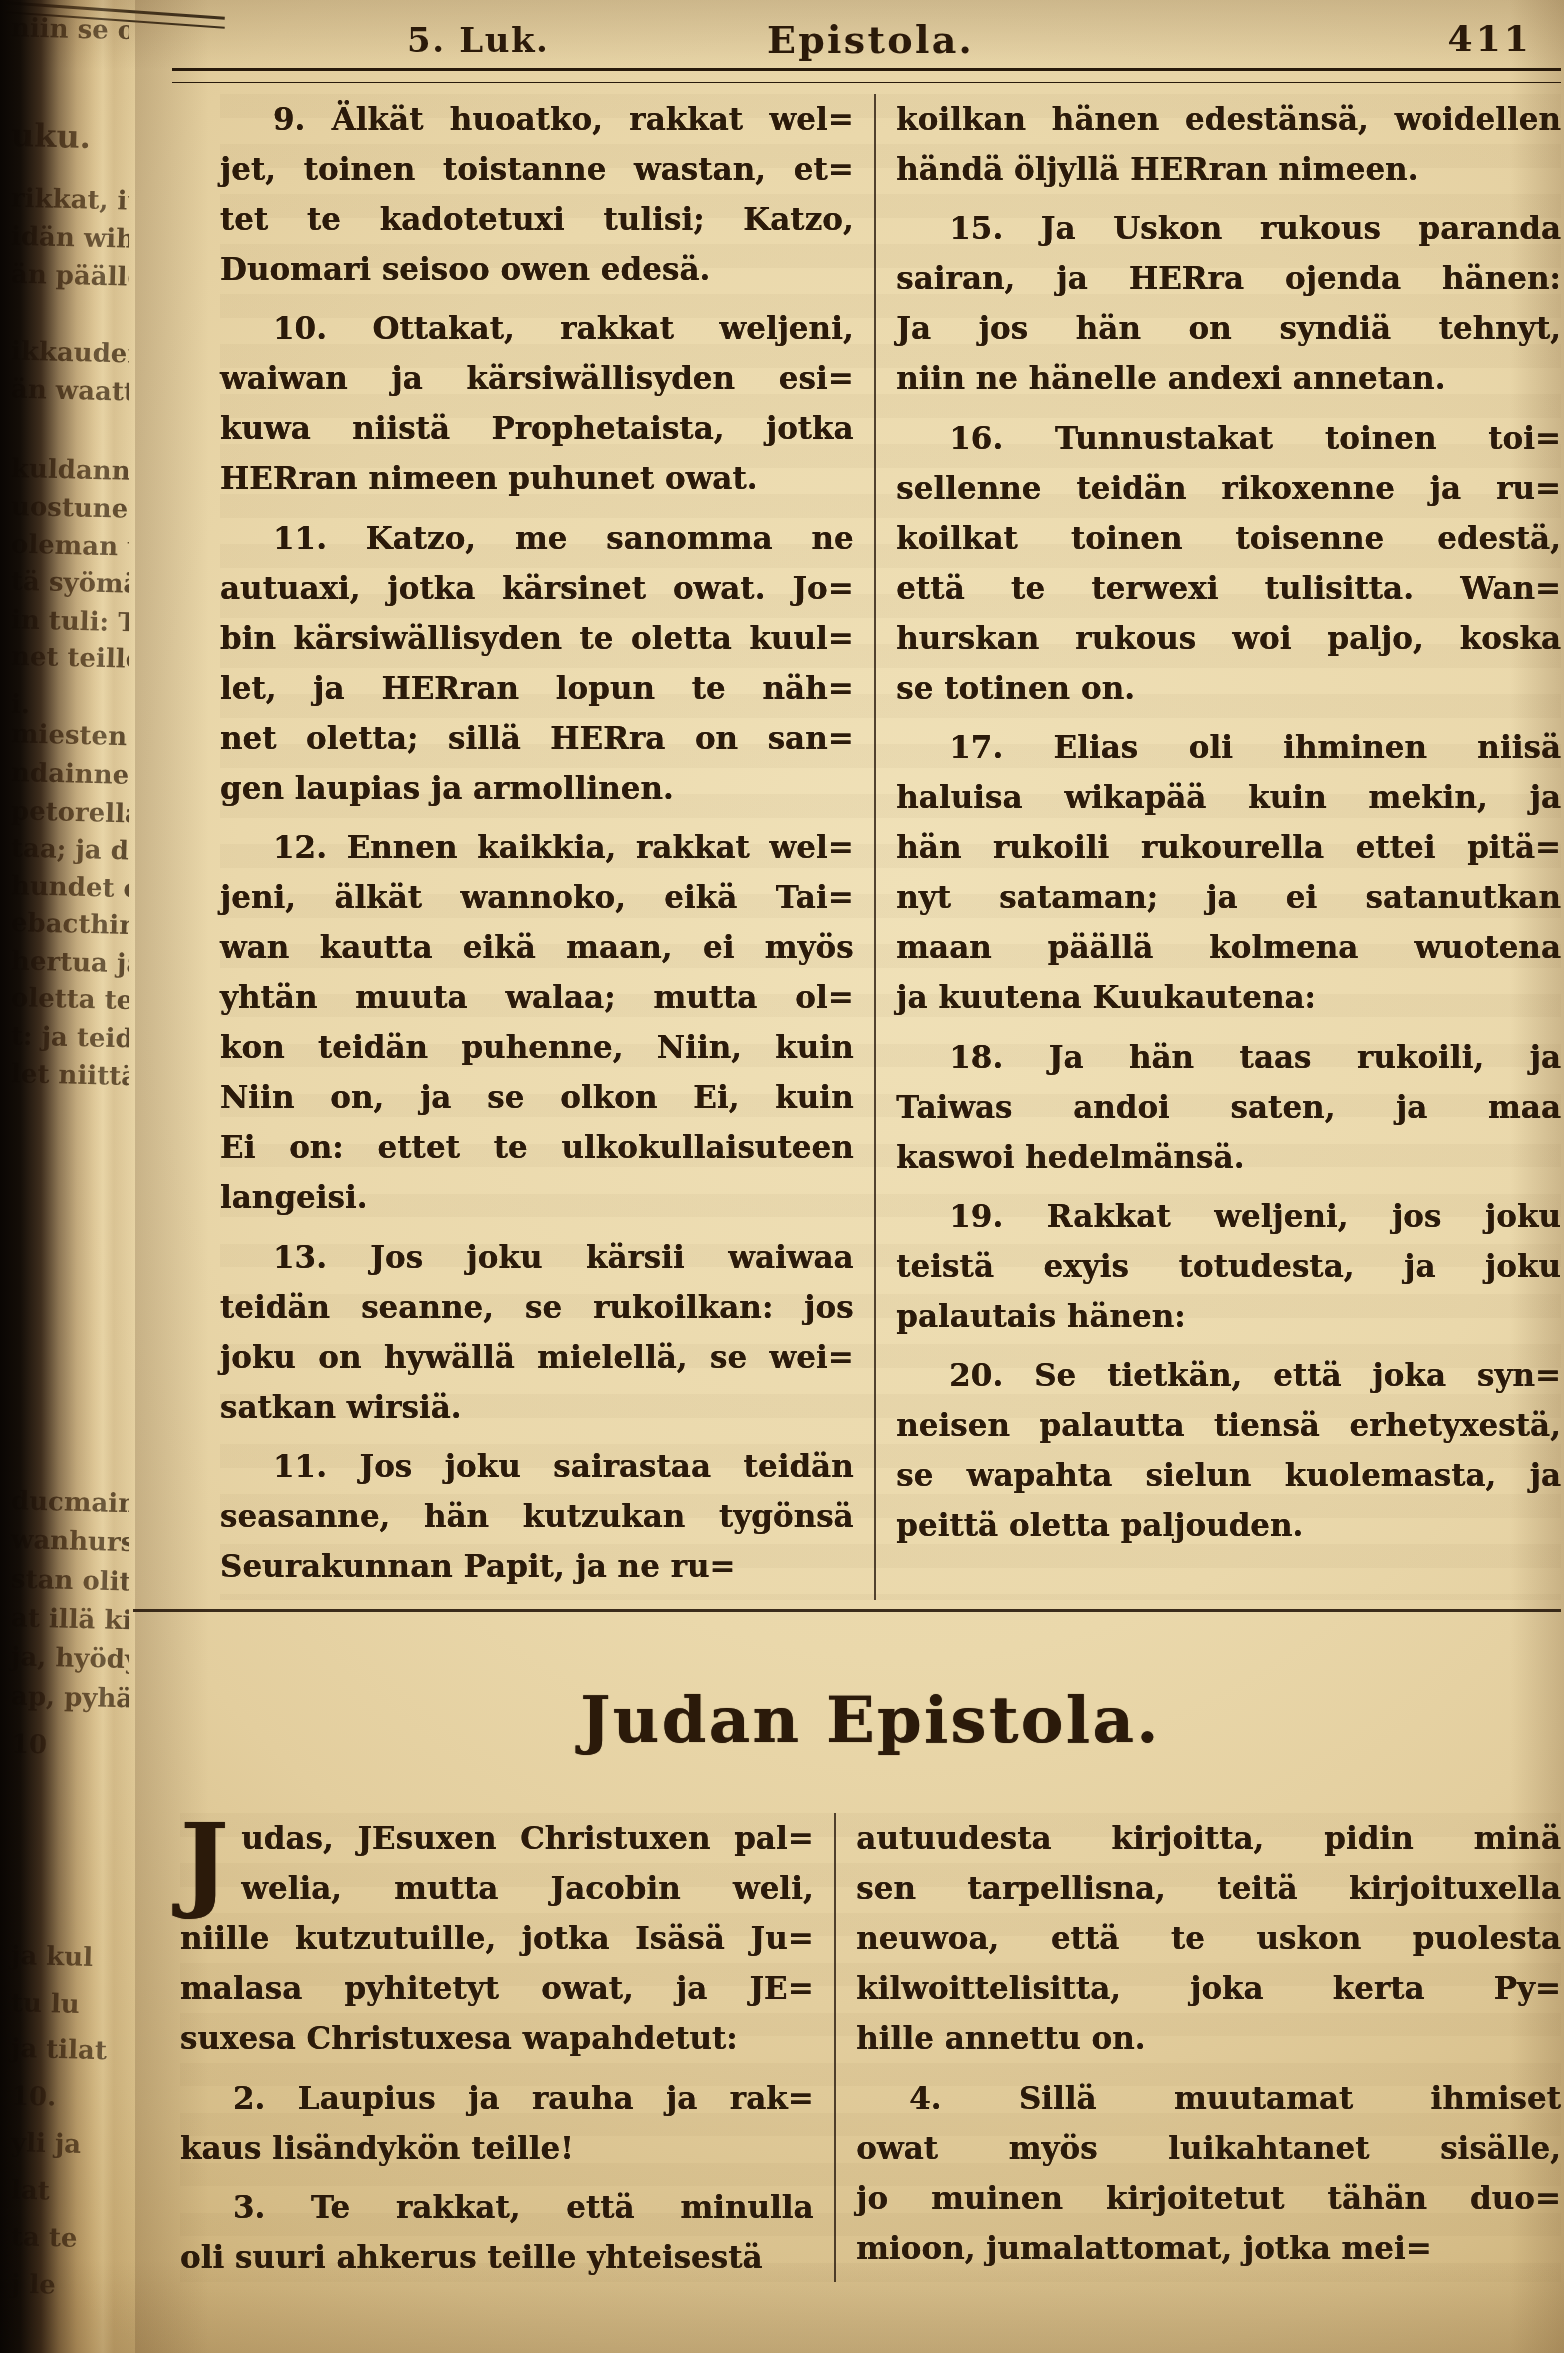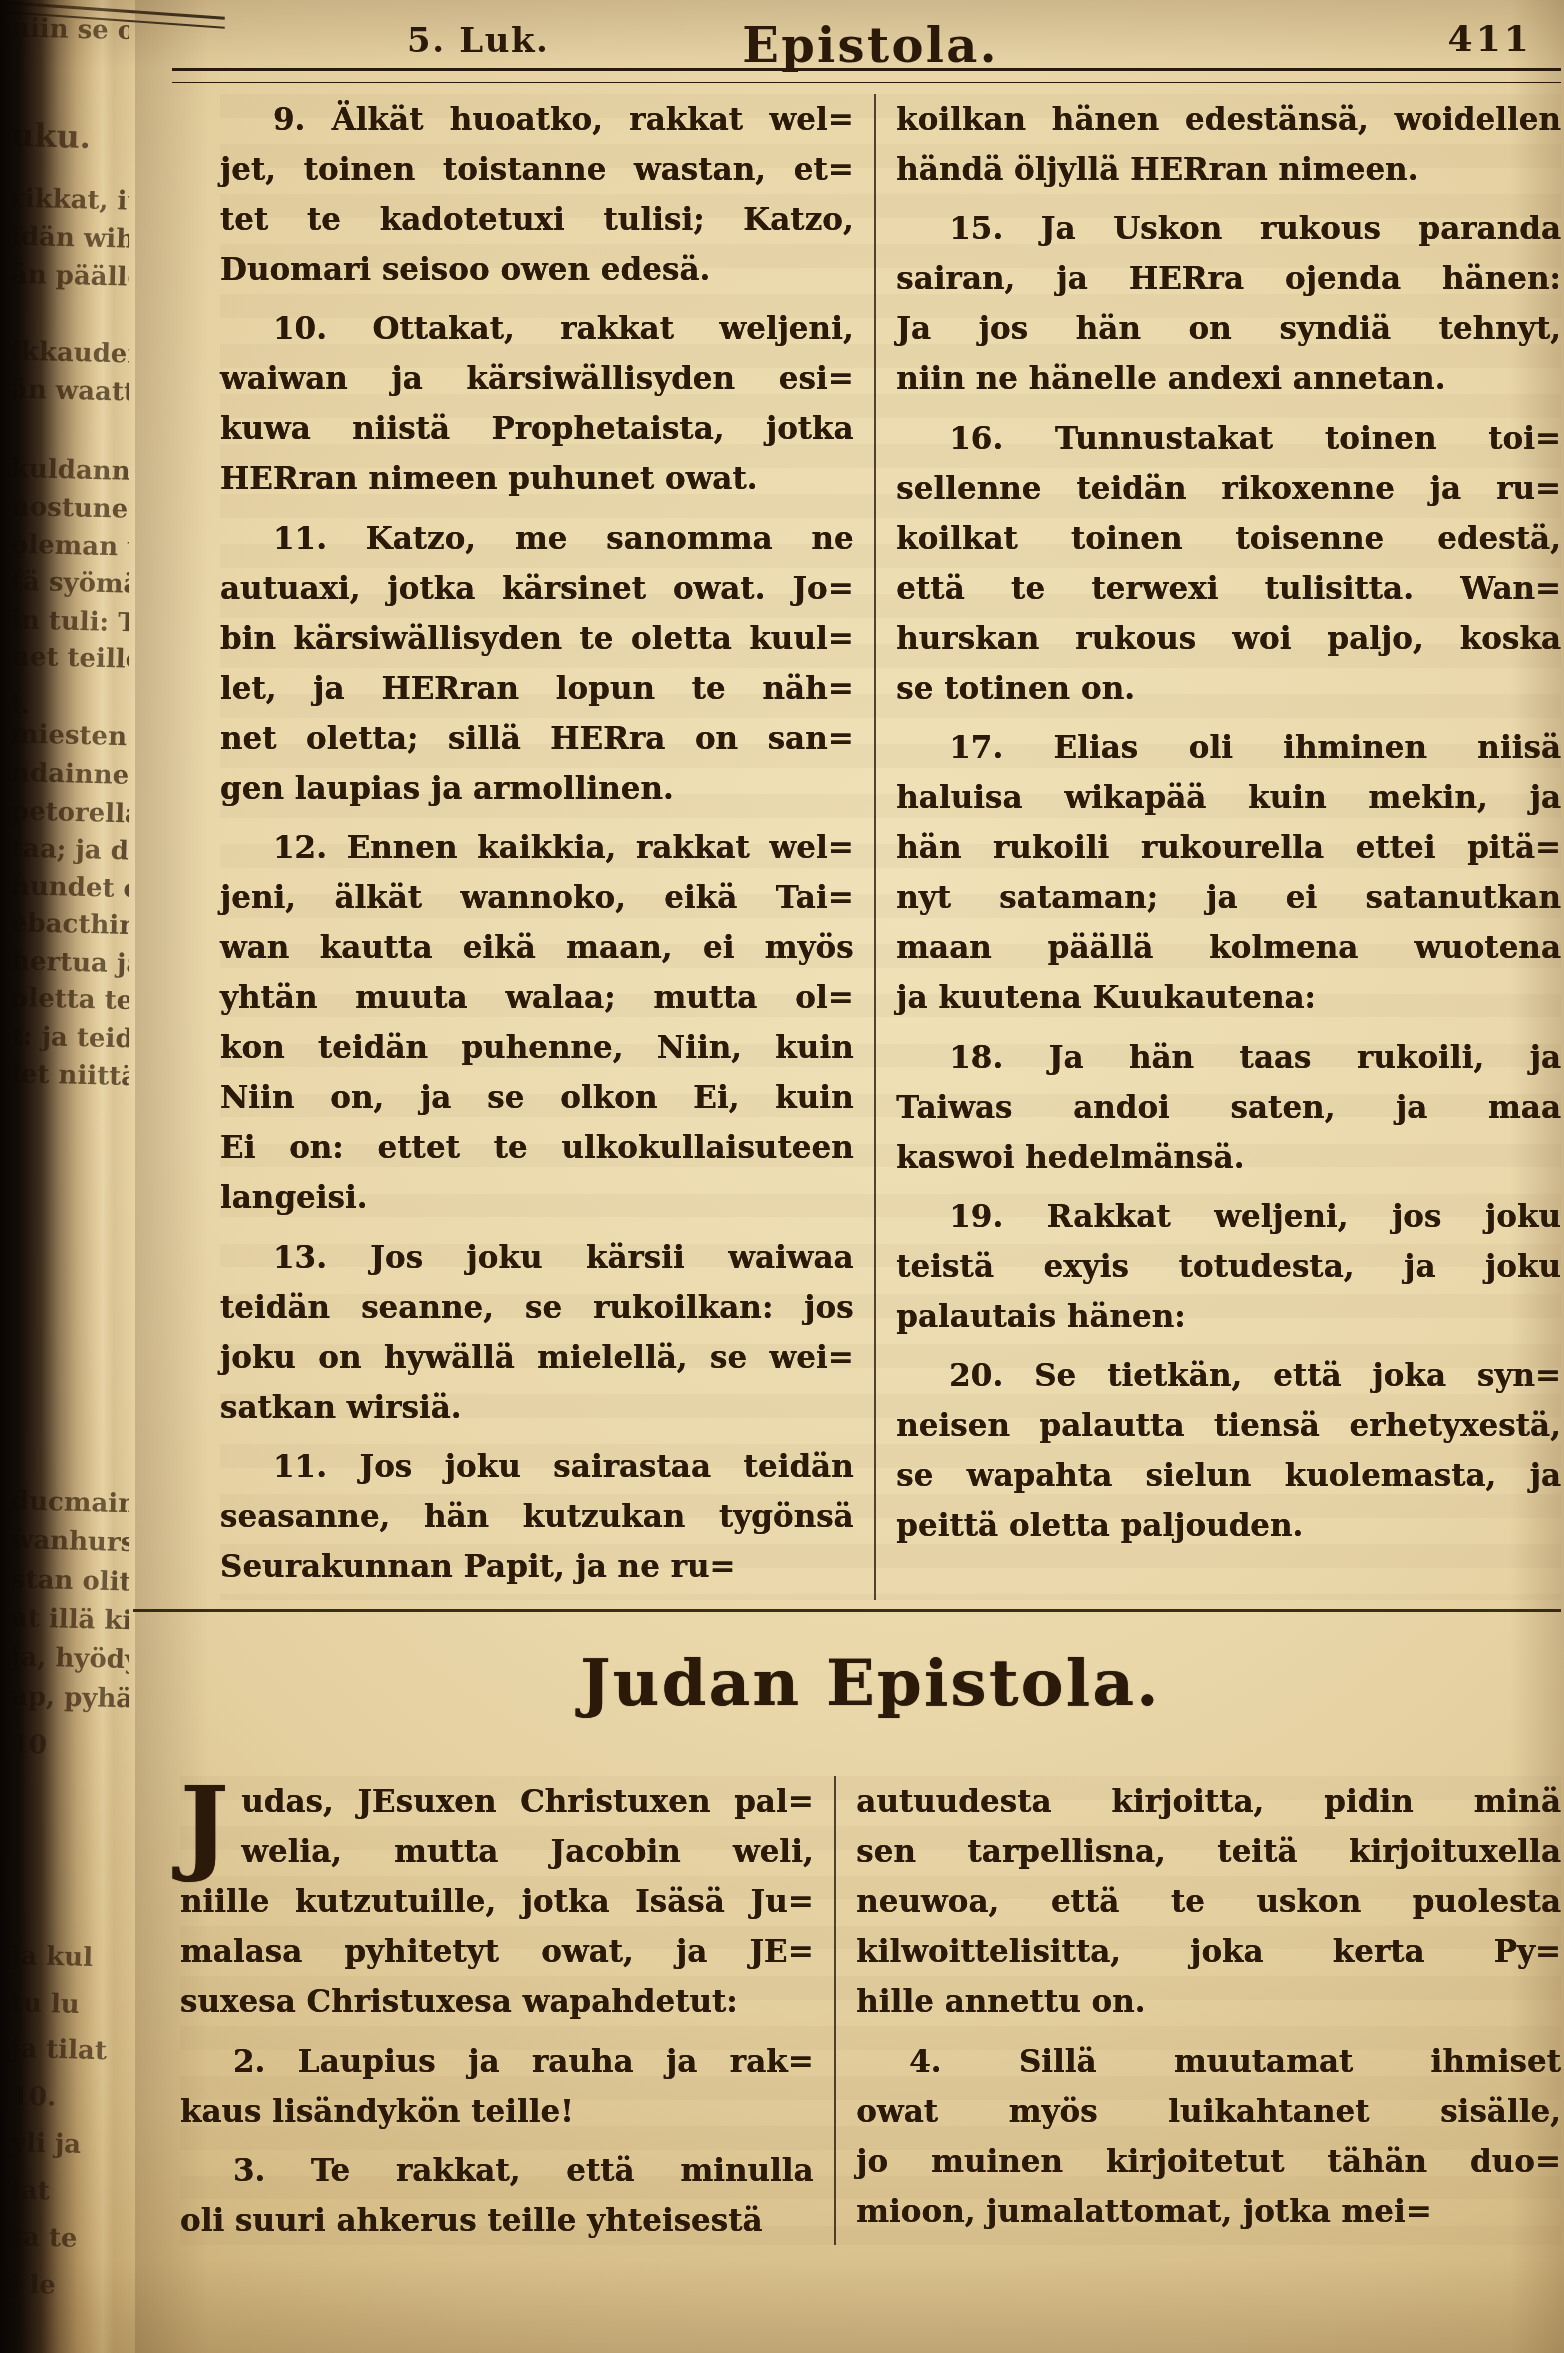--- a/index.html
+++ b/index.html
@@ -23,21 +23,21 @@
     background:linear-gradient(90deg,
       rgba(10,6,3,1) 0px, rgba(16,10,5,.98) 20.3px, rgba(40,24,12,.88) 41px,
       rgba(70,45,22,.55) 59px, rgba(120,85,45,.32) 77px, rgba(185,150,98,.18) 94px,
       rgba(240,222,180,.14) 103px, rgba(160,125,75,.18) 114px, rgba(220,200,155,0) 135px);}
   .gutter-shadow{position:absolute;left:135px;top:0;width:74px;height:100%;pointer-events:none;
     background:linear-gradient(90deg, rgba(90,60,30,.22), rgba(90,60,30,0));}
   
   .block{position:absolute;left:180px;top:0;width:1381px;}
   .pagehead{position:relative;height:68px;}
   .h-left{position:absolute;left:227px;top:20.3px;font-size:34px;font-weight:700;letter-spacing:1.6px;}
-  .h-center{position:absolute;left:50%;transform:translateX(-50%);top:17px;font-size:48px;font-weight:700;letter-spacing:2.3px;}
+  .h-center{position:absolute;left:50%;transform:translateX(-50%);top:17px;font-size:38px;font-weight:700;letter-spacing:2.3px;}
   .h-right{position:absolute;right:29px;top:17px;font-size:36px;font-weight:700;letter-spacing:3.1px;}
   .rule-double{height:11px;border-top:3.9px solid #281a0c;border-bottom:1.6px solid #281a0c;
     margin-left:-7.8px;width:calc(100% + 7.8px);}
   .cols{display:flex;align-items:stretch;margin-top:11px;
     background:repeating-linear-gradient(180deg, rgba(125,98,58,.05) 0 23.5px, rgba(125,98,58,0) 23.5px 50px);}
   .cols1{min-height:1506px;margin-left:40px;}
   .cols2{margin-top:50px;}
   .col{box-sizing:border-box;}
   .col-left{width:654px;flex:none;padding-right:20.3px;}
   .col-right{flex:1;border-left:2.3px solid rgba(43,28,15,.8);padding-left:20.3px;}
@@ -45,21 +45,21 @@
   .para:last-child{margin-bottom:0;}
   .line{font-size:31px;font-weight:700;line-height:50px;
     text-align:justify;text-align-last:justify;
     text-shadow:0 0 0.5px rgba(40,25,10,.9);}
   .line.last{text-align-last:left;}
   .line.first-indent{text-indent:53px;}
   .dropcap{float:left;font-size:103px;line-height:81px;font-weight:700;
     margin:7.8px 12.5px 0 0;text-shadow:0 0 0.8px rgba(40,25,10,.9);}
   .rule-single{margin-top:9.4px;margin-left:-47px;width:calc(100% + 47px);
     border-top:3.1px solid rgba(40,26,12,.9);}
-  .heading2{margin-top:28px;text-align:center;font-size:64px;font-weight:700;
+  .heading2{margin-top:65px;text-align:center;font-size:64px;font-weight:700;
     letter-spacing:2.3px;line-height:86px;text-shadow:0 0 0.8px rgba(40,25,10,.9);}
 </style>
 </head>
 <body>
 
 <div class="canvas">
   <div class="page">
 
     <div class="frag-layer">
         <span class="frag" style="top: 14px;">niin se on</span>

